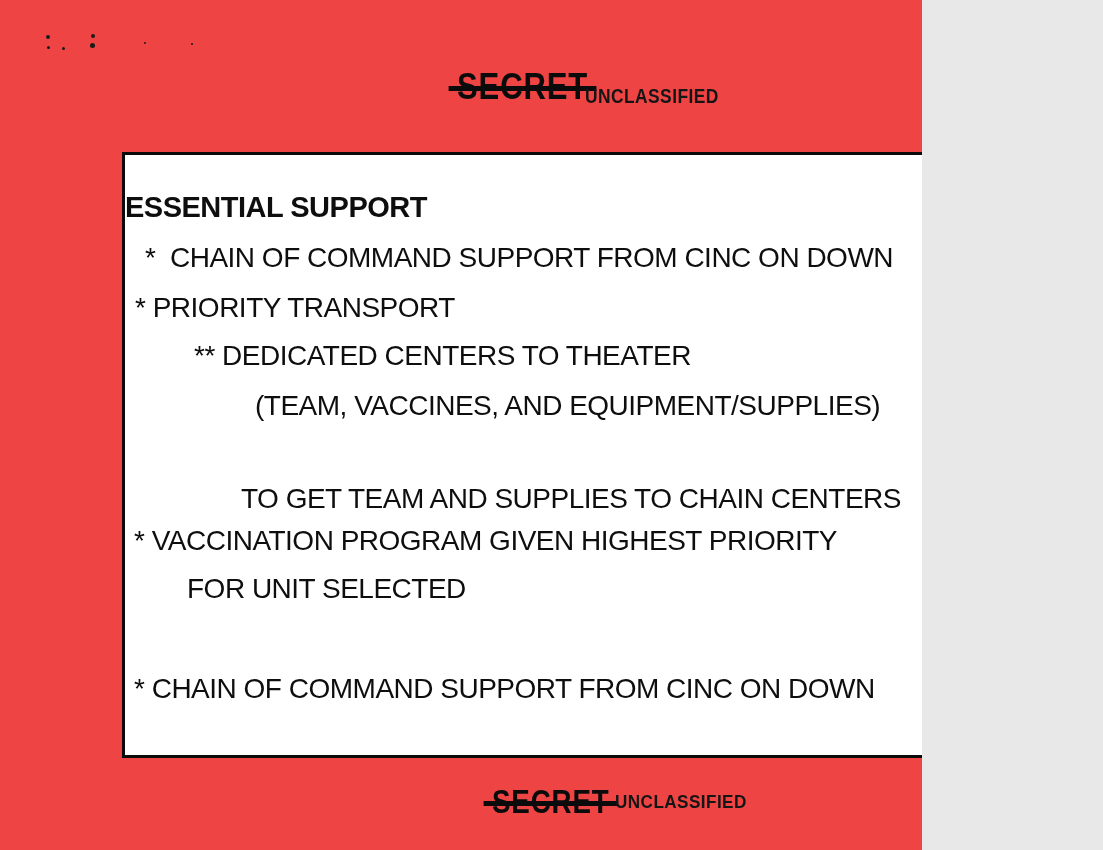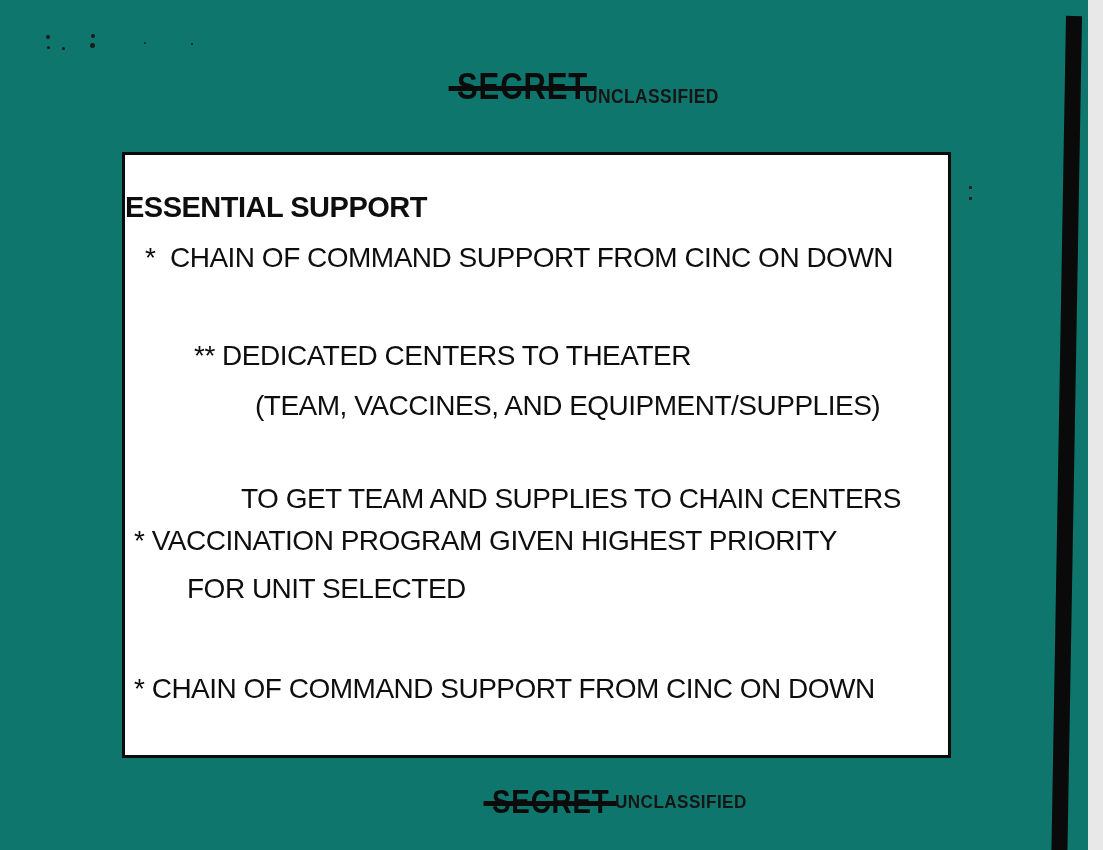--- a/index.html
+++ b/index.html
@@ -2,23 +2,23 @@
 <html><head>
 <meta charset="utf-8">
 <style>
   html, body {
     margin: 0;
     padding: 0;
     background: #e8e8e8;
   }
   .page {
     position: relative;
-    width: 1088px;
+    width: 922px;
     height: 850px;
-    background: #0f766e;
+    background: #ef4444;
     overflow: hidden;
     font-family: "Liberation Sans", sans-serif;
     color: #0e0e0e;
   }
 
   
   .speck {
     position: absolute;
     background: #1a1a1a;
     border-radius: 50%;
@@ -162,20 +162,21 @@
 
   <div class="stamp-secret top">
     <span>SECRET</span>
     <span class="strike"></span>
   </div>
   <div class="stamp-unclassified top">UNCLASSIFIED</div>
 
   <div class="content-box">
     <div class="box-title">ESSENTIAL SUPPORT</div>
     <div class="line l0">*  CHAIN OF COMMAND SUPPORT FROM CINC ON DOWN</div>
+    <div class="line l1">* PRIORITY TRANSPORT</div>
     <div class="line l2">** DEDICATED CENTERS TO THEATER</div>
     <div class="line l3">(TEAM, VACCINES, AND EQUIPMENT/SUPPLIES)</div>
     <div class="line l5">TO GET TEAM AND SUPPLIES TO CHAIN CENTERS</div>
     <div class="line l7">FOR UNIT SELECTED</div>
     <div class="line l6">* VACCINATION PROGRAM GIVEN HIGHEST PRIORITY</div>
     <div class="line l9">* CHAIN OF COMMAND SUPPORT FROM CINC ON DOWN</div>
   </div>
 
   <div class="colon-mark"></div>
 

